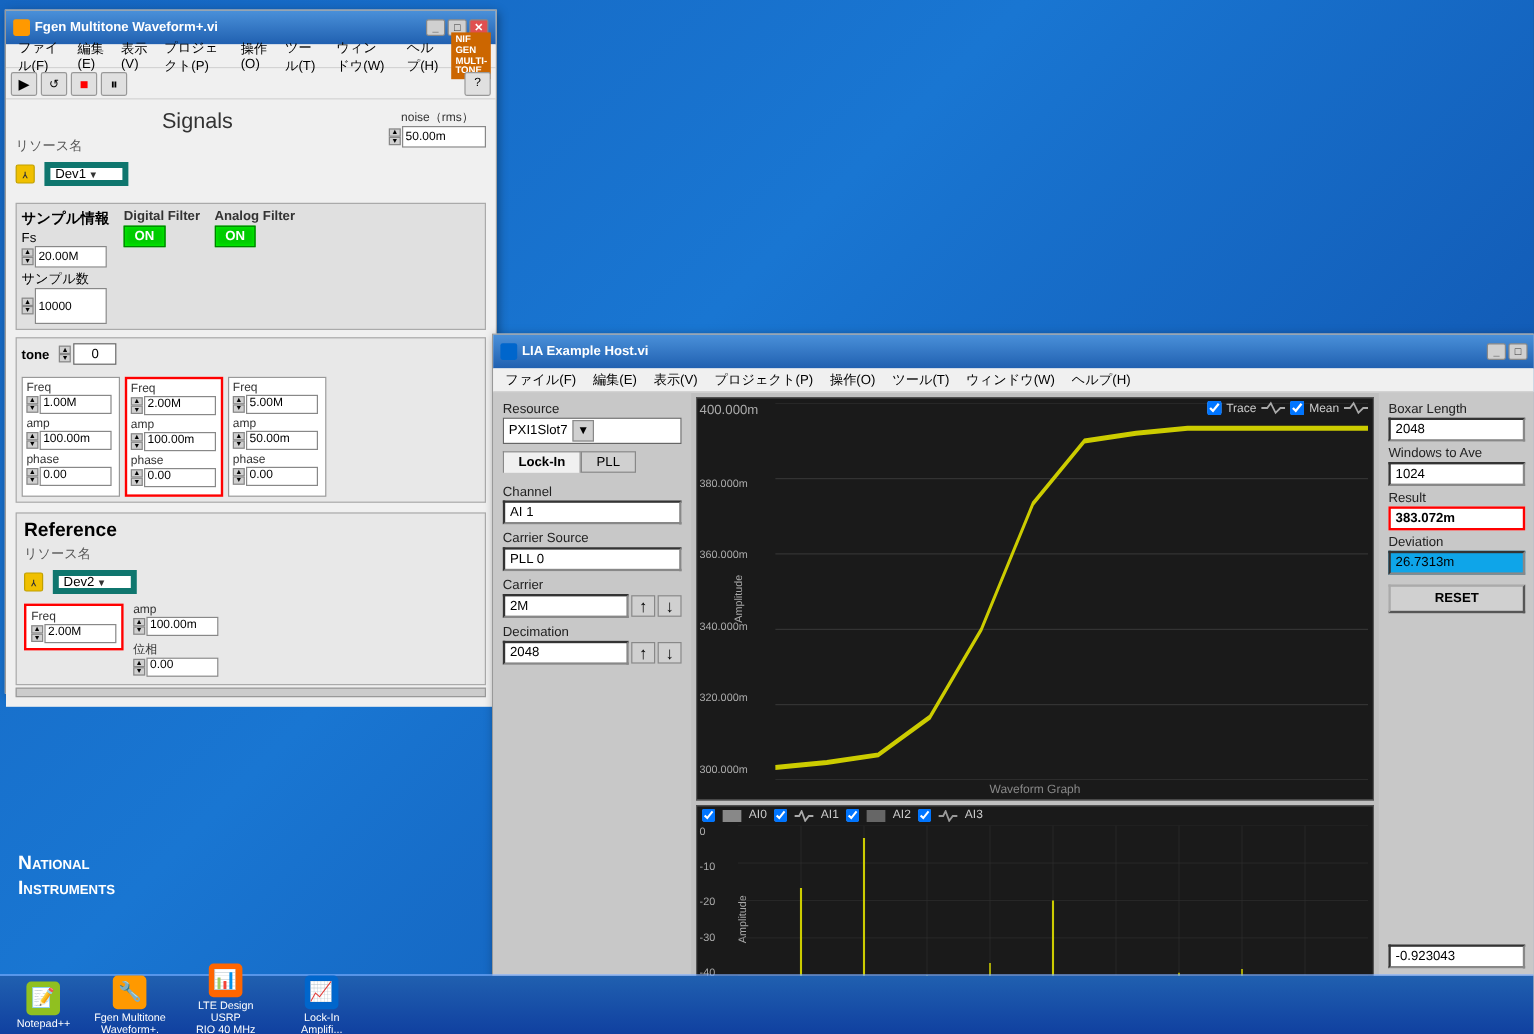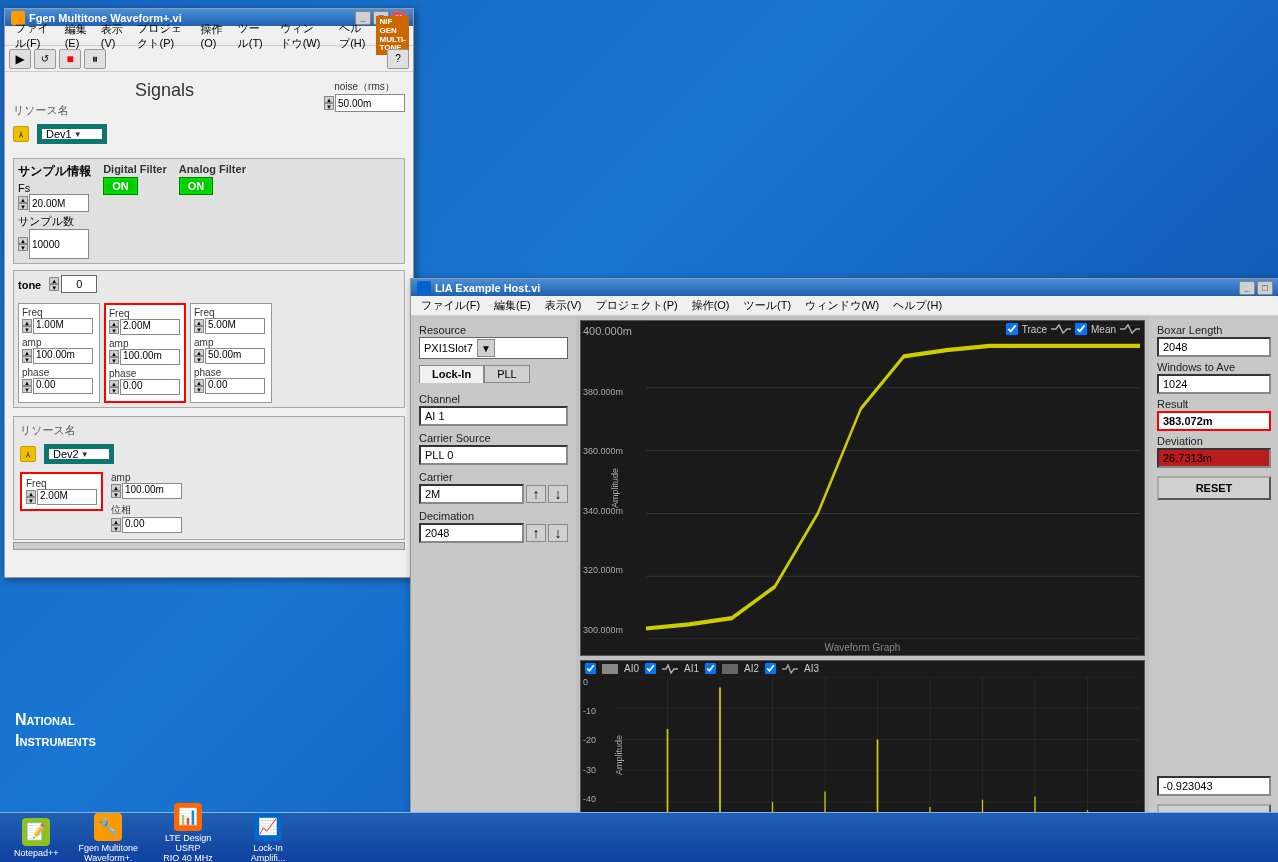--- a/index.html
+++ b/index.html
@@ -29,21 +29,21 @@
       box-shadow: 2px 2px 8px rgba(0,0,0,0.4);
     }
 
     .window-titlebar {
       background: linear-gradient(to bottom, #4a90d9 0%, #2060b0 100%);
       color: white;
       padding: 3px 6px;
       display: flex;
       align-items: center;
       justify-content: space-between;
-      height: 17px;
+      height: 28px;
       font-size: 11px;
       font-weight: bold;
     }
 
     .window-titlebar-title {
       display: flex;
       align-items: center;
       gap: 4px;
     }
 
@@ -688,20 +688,21 @@
                 <div class="small-spin-btn">▼</div>
               </div>
               <div class="field-val">0.00</div>
             </div>
           </div>
         </div>
       </div>
     </div>
 
     <div class="reference-section">
+      <div class="ref-title">Reference</div>
       <div class="section-subtitle">リソース名</div>
       <div class="resource-row">
         <div class="resource-icon" style="font-size:7px;">⅄</div>
         <div class="combo-box">
           <span>Dev2</span>
           <span class="combo-arrow">▼</span>
         </div>
       </div>
       <div style="display:flex;gap:8px;align-items:flex-start;">
 
@@ -957,21 +958,21 @@
       <div>
         <div class="lia-label">Windows to Ave</div>
         <div style="border:2px inset #888;background:white;height:20px;padding:0 4px;font-size:11px;display:flex;align-items:center;">1024</div>
       </div>
       <div>
         <div class="lia-label">Result</div>
         <div style="border:2px solid red;background:white;height:20px;padding:0 4px;font-size:11px;display:flex;align-items:center;font-weight:bold;">383.072m</div>
       </div>
       <div>
         <div class="lia-label">Deviation</div>
-        <div style="border:2px inset #888;background:#b91c1c;height:20px;padding:0 4px;font-size:11px;display:flex;align-items:center;">26.7313m</div>
+        <div style="border:2px inset #888;background:#0ea5e9;height:20px;padding:0 4px;font-size:11px;display:flex;align-items:center;">26.7313m</div>
       </div>
       <div style="margin-top:4px;">
         <button style="width:100%;padding:4px;background:#d0d0d0;border:2px outset #aaa;font-size:11px;cursor:pointer;font-weight:bold;">RESET</button>
       </div>
       <div style="margin-top:auto;">
         <div style="border:2px inset #888;background:white;height:20px;padding:0 4px;font-size:11px;display:flex;align-items:center;">-0.923043</div>
       </div>
       <div style="margin-top:4px;">
         <button style="width:100%;padding:8px;background:#d0d0d0;border:2px outset #aaa;font-size:18px;cursor:pointer;font-weight:bold;">✕</button>
       </div>

